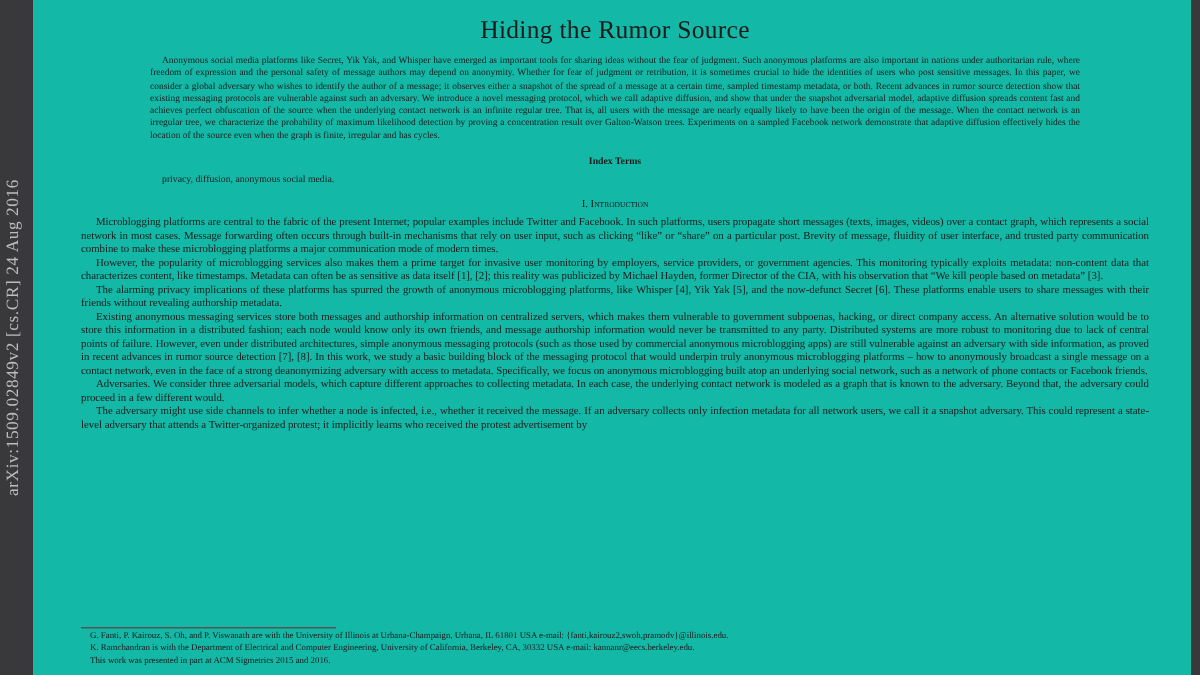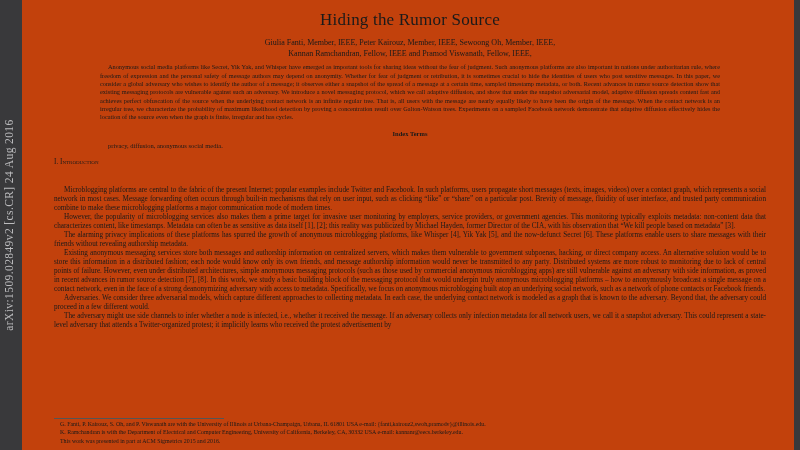--- a/index.html
+++ b/index.html
@@ -23,21 +23,21 @@
     font-size: 11.5px;
     letter-spacing: 0.4px;
     color: #bcbcbe;
     white-space: nowrap;
     font-family: "Liberation Serif", serif;
   }
 
   .page {
     position: absolute; left: 22px; top: 0;
     width: 772px; height: 450px;
-    background: #c2410c;
+    background: #14b8a6;
     box-sizing: border-box;
     padding: 8px 28px 0 32px;
     color: #1a1a1a;
   }
 
   .title {
     margin: 2px 0 7px 0;
     text-align: center;
     font-size: 17px;
     font-weight: 400;
@@ -57,24 +57,24 @@
   }
   .index-heading {
     text-align: center; font-weight: bold; font-size: 6.5px; margin-top: 9px;
   }
   .index-terms {
     margin: 5px 46px 0 46px;
     font-size: 6.5px; text-indent: 8px;
   }
 
   .section-heading {
-    text-align: left;
+    text-align: center;
     font-variant: small-caps;
     font-size: 7.2px;
-    margin: 9px 0 20px 0;
+    margin: 9px 0 4px 0;
   }
 
   .body-text p {
     margin: 0;
     font-size: 7.2px;
     line-height: 1.25;
     text-align: justify;
     text-indent: 10px;
   }
 
@@ -100,24 +100,20 @@
 <div class="stage">
 
   <div class="arxiv-strip">
     <span class="arxiv-text">arXiv:1509.02849v2  [cs.CR]  24 Aug 2016</span>
   </div>
 
   <div class="page">
 
     <h1 class="title">Hiding the Rumor Source</h1>
 
-    <div class="authors">
-      <div class="author-line">Giulia Fanti, Member, IEEE, Peter Kairouz, Member, IEEE, Sewoong Oh, Member, IEEE,</div>
-      <div class="author-line">Kannan Ramchandran, Fellow, IEEE and Pramod Viswanath, Fellow, IEEE,</div>
-    </div>
 
     <p class="abstract">Anonymous social media platforms like Secret, Yik Yak, and Whisper have emerged as important tools for sharing ideas without the fear of judgment. Such anonymous platforms are also important in nations under authoritarian rule, where freedom of expression and the personal safety of message authors may depend on anonymity. Whether for fear of judgment or retribution, it is sometimes crucial to hide the identities of users who post sensitive messages. In this paper, we consider a global adversary who wishes to identify the author of a message; it observes either a snapshot of the spread of a message at a certain time, sampled timestamp metadata, or both. Recent advances in rumor source detection show that existing messaging protocols are vulnerable against such an adversary. We introduce a novel messaging protocol, which we call adaptive diffusion, and show that under the snapshot adversarial model, adaptive diffusion spreads content fast and achieves perfect obfuscation of the source when the underlying contact network is an infinite regular tree. That is, all users with the message are nearly equally likely to have been the origin of the message. When the contact network is an irregular tree, we characterize the probability of maximum likelihood detection by proving a concentration result over Galton-Watson trees. Experiments on a sampled Facebook network demonstrate that adaptive diffusion effectively hides the location of the source even when the graph is finite, irregular and has cycles.</p>
 
     <div class="index-heading">Index Terms</div>
     <p class="index-terms">privacy, diffusion, anonymous social media.</p>
 
     <div class="section-heading">I. Introduction</div>
 
     <div class="body-text">
       <p>Microblogging platforms are central to the fabric of the present Internet; popular examples include Twitter and Facebook. In such platforms, users propagate short messages (texts, images, videos) over a contact graph, which represents a social network in most cases. Message forwarding often occurs through built-in mechanisms that rely on user input, such as clicking “like” or “share” on a particular post. Brevity of message, fluidity of user interface, and trusted party communication combine to make these microblogging platforms a major communication mode of modern times.</p>

